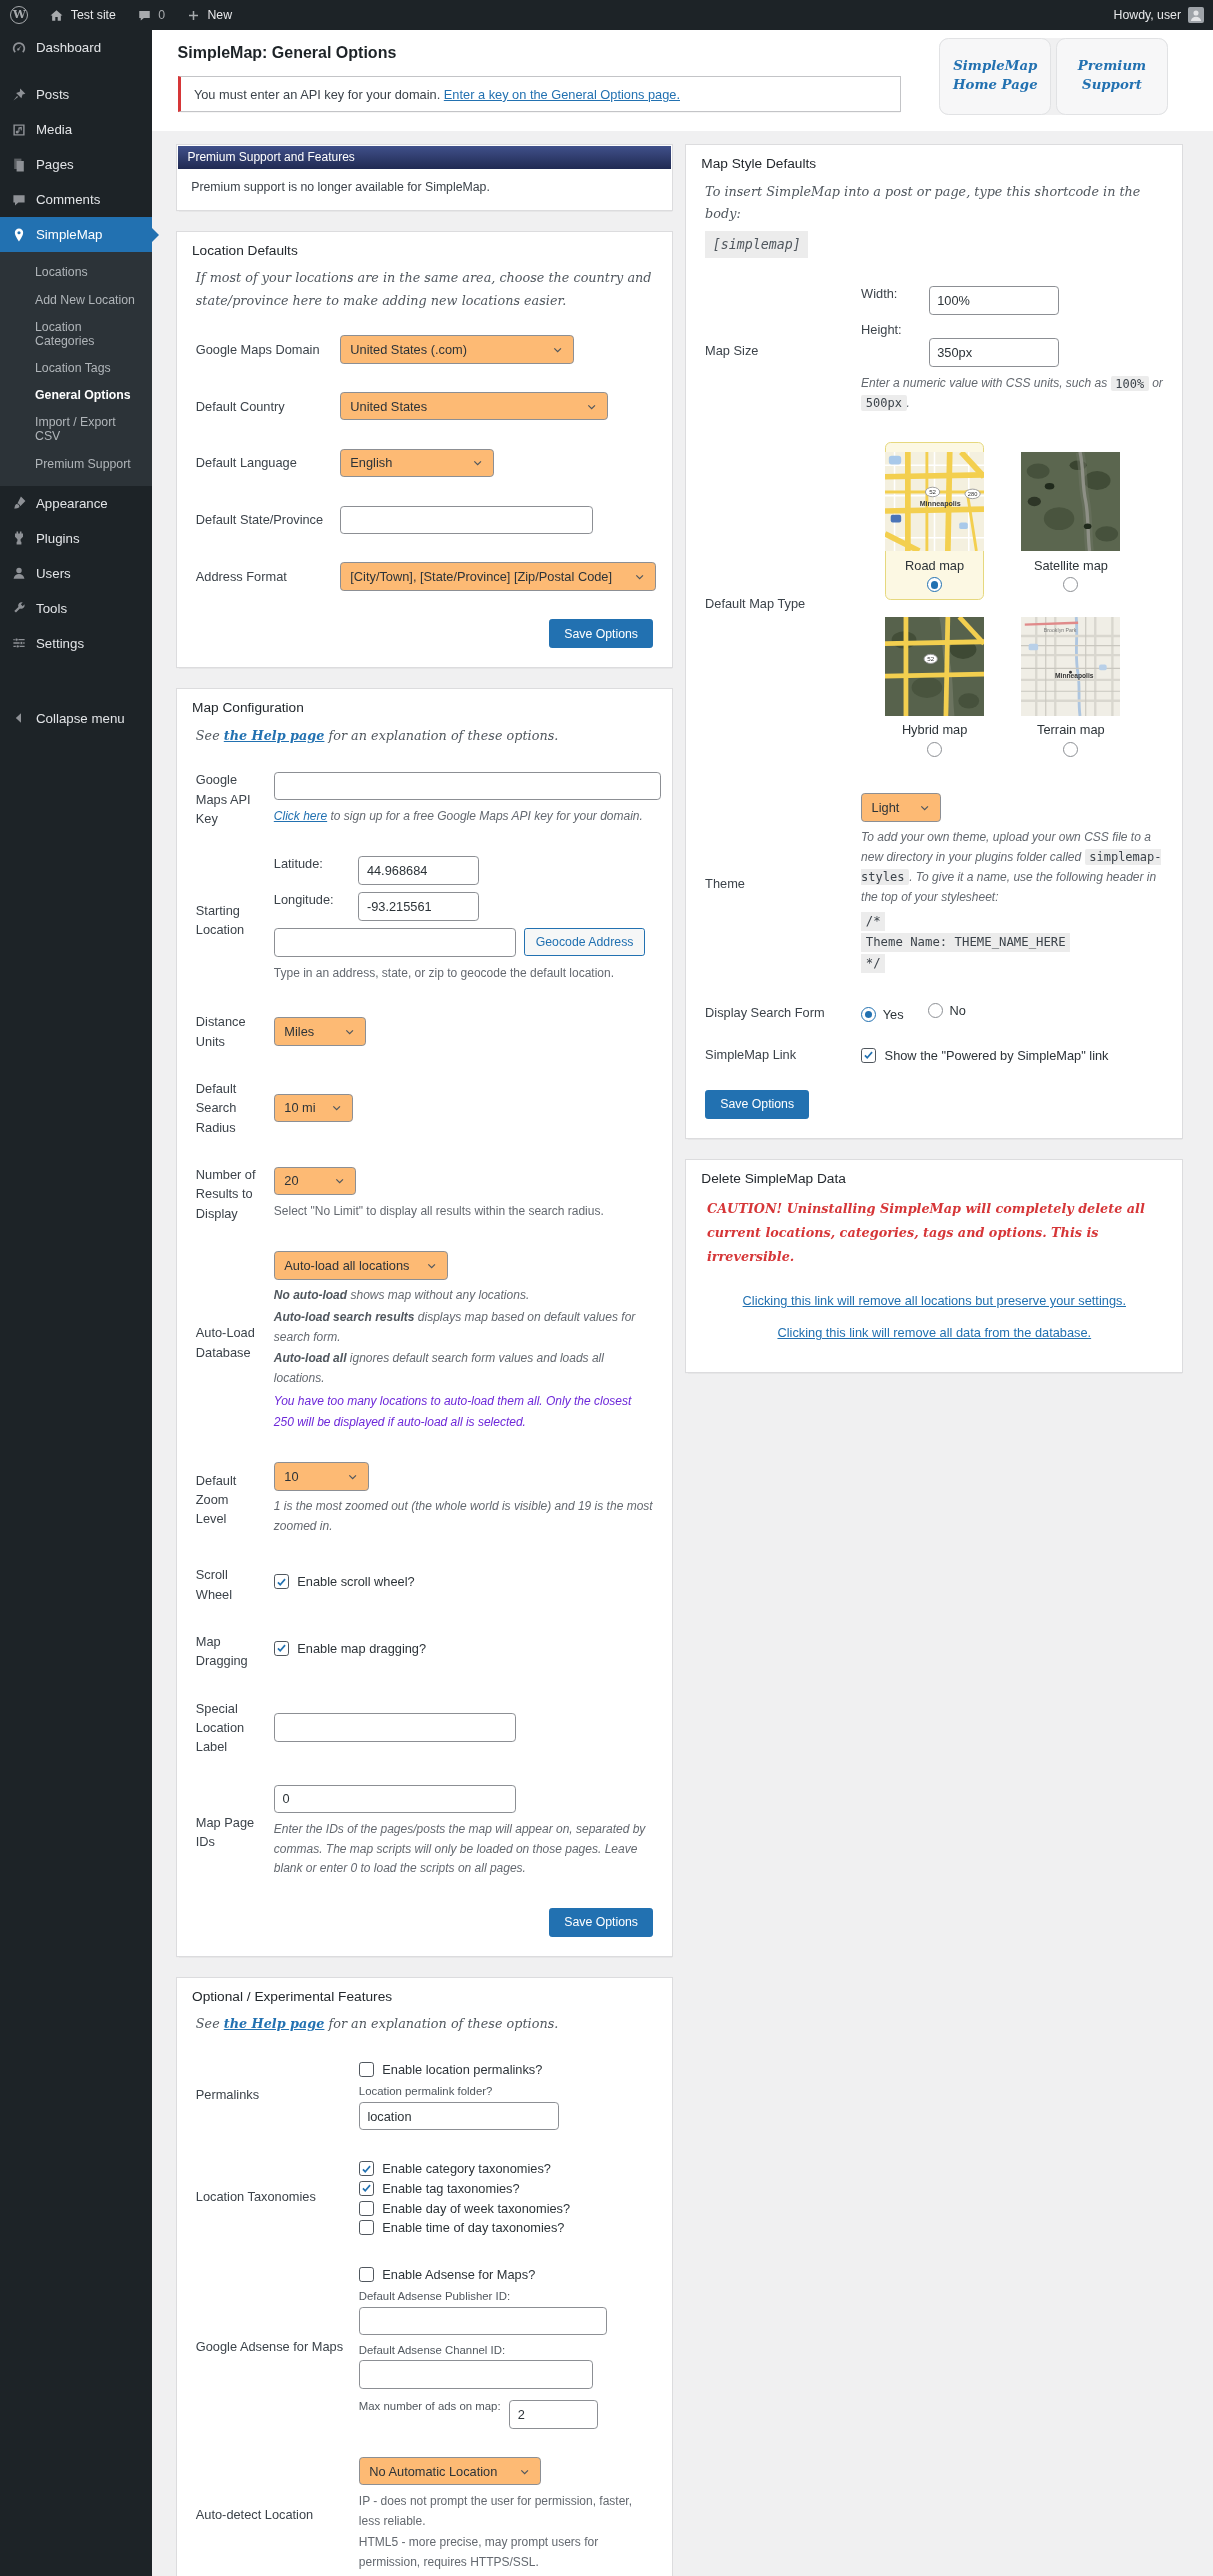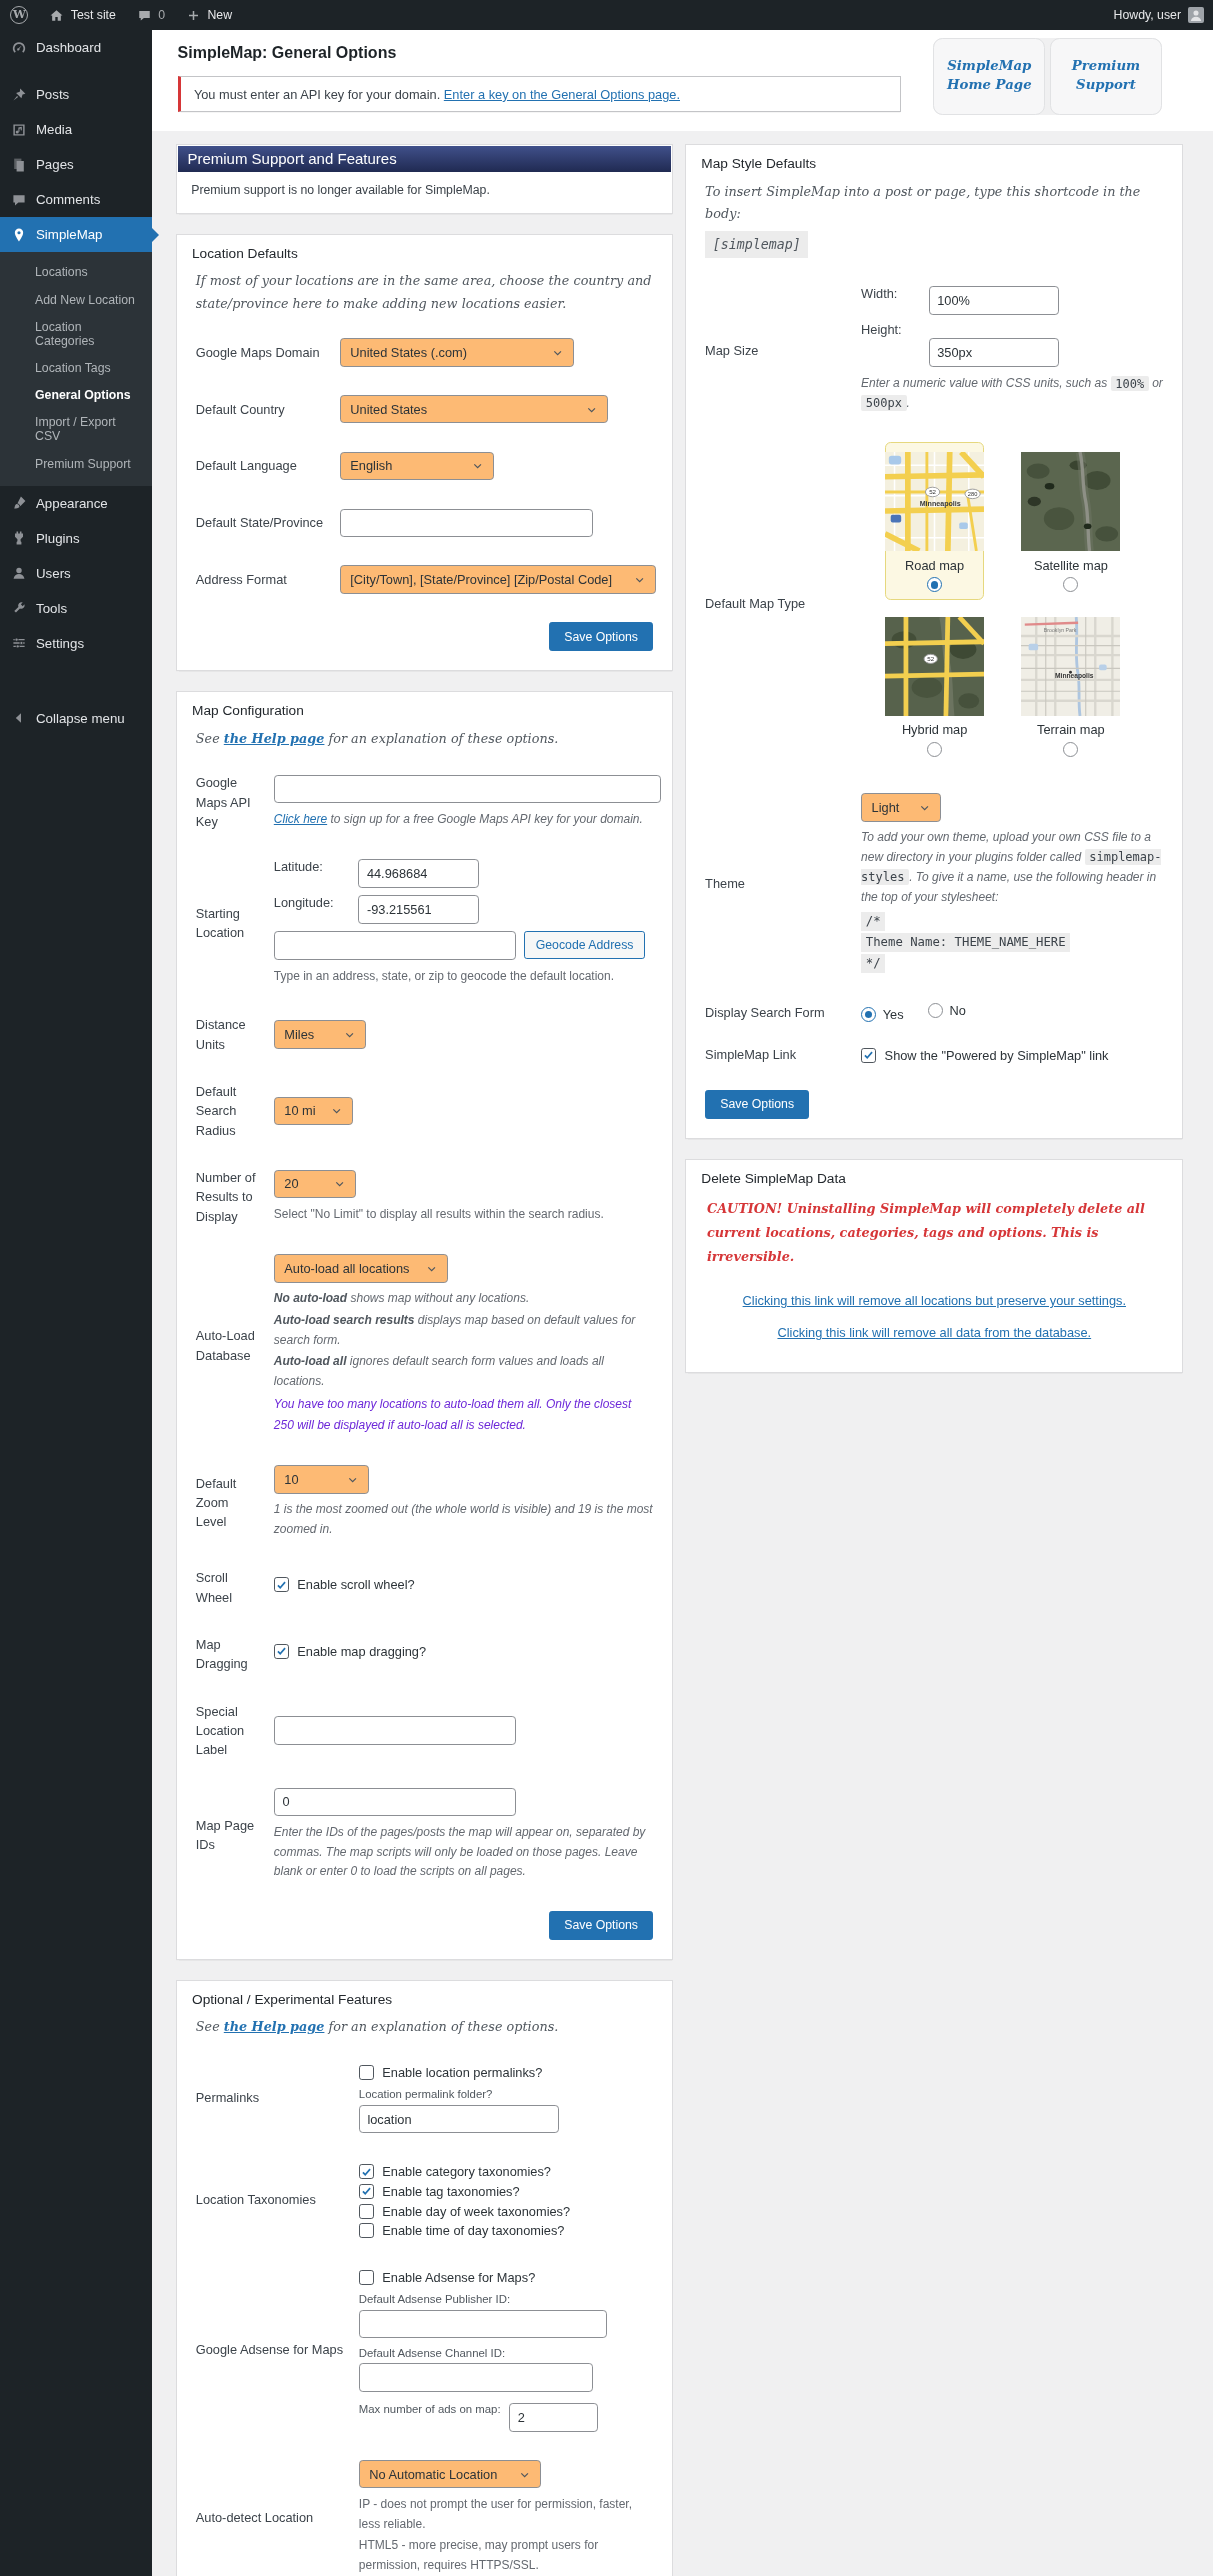--- a/index.html
+++ b/index.html
@@ -33,32 +33,32 @@
   .smi { padding:6.6px 11.4px 6.6px 35px; font-size:12.3px; color:#b0b5b9; cursor:pointer; }
   .smi.current { color:#fff; font-weight:bold; }
   .collapse-gap { height:40px; }
 
   
   .content { margin-left:152px; }
   .topband { background:#fff; position:relative; padding:14.2px 256px 19px 25.6px; min-height:100px; }
   .topband h1 { font-size:16px; font-weight:bold; color:#1d2327; margin:0 0 14.2px; }
   .notice { width:723px; background:#fff; border:0.9px solid #c3c4c7; border-left:3.8px solid #d63638; box-shadow:0 0.9px 0.9px rgba(0,0,0,.04); padding:9.5px 13.3px; font-size:12.8px; color:#3c434a; }
   a.lnk, .lnk { color:#2271b1; text-decoration:underline; cursor:pointer; }
-  .quick { position:absolute; top:7.6px; right:52px; display:flex; gap:4.7px; background:#f0f0f1; border-radius:9.5px; }
+  .quick { position:absolute; top:7.6px; right:46px; display:flex; gap:4.7px; background:#f0f0f1; border-radius:9.5px; }
   .qcard { width:112px; height:77px; background:#f7f7f8; border:0.9px solid #e1e2e4; border-radius:9.5px; display:flex; align-items:center; justify-content:center; text-align:center; padding:0 9.5px; color:#2271b1; font-family:"DejaVu Serif",serif; font-style:italic; font-weight:bold; font-size:13.3px; line-height:1.4; cursor:pointer; }
 
   .cols { display:flex; gap:12.3px; padding:12.3px 31px 0 24px; align-items:flex-start; }
   .col-left { flex:0 0 497px; width:497px; }
   .col-right { flex:0 0 498px; width:498px; }
 
   .box { background:#fff; border:0.9px solid #dcdcde; box-shadow:0 0.9px 0.9px rgba(0,0,0,.04); margin-bottom:20px; padding:11.4px 15px 15px; }
   .box h2 { font-size:13.7px; font-weight:400; color:#23282d; margin:0 0 9.5px; }
 
   .premium { padding:0.9px 0.9px 13.3px; }
-  .phead { background:linear-gradient(180deg,#40508a 0%,#202a52 100%); color:#fff; font-size:15px; padding:4.7px 9.5px; }
+  .phead { background:linear-gradient(180deg,#40508a 0%,#202a52 100%); color:#fff; font-size:12px; padding:4.7px 9.5px; }
   .pbody { padding:11.4px 13.3px 1.9px; font-size:12.3px; color:#3c434a; }
 
   .intro { font-family:"DejaVu Serif",serif; font-style:italic; color:#50575e; font-size:12.8px; line-height:1.75; margin:3.8px 3.8px 23px; }
   .ilink { color:#2271b1; font-weight:bold; text-decoration:underline; cursor:pointer; }
 
   .row { display:flex; margin:0 3.8px 28.4px; }
   .row.ac { align-items:center; }
   .lbl { font-size:12.8px; color:#3c434a; padding-right:11.4px; line-height:1.5; }
   .w152 > .lbl { flex:0 0 144px; }
   .w82  > .lbl { flex:0 0 78px; }

